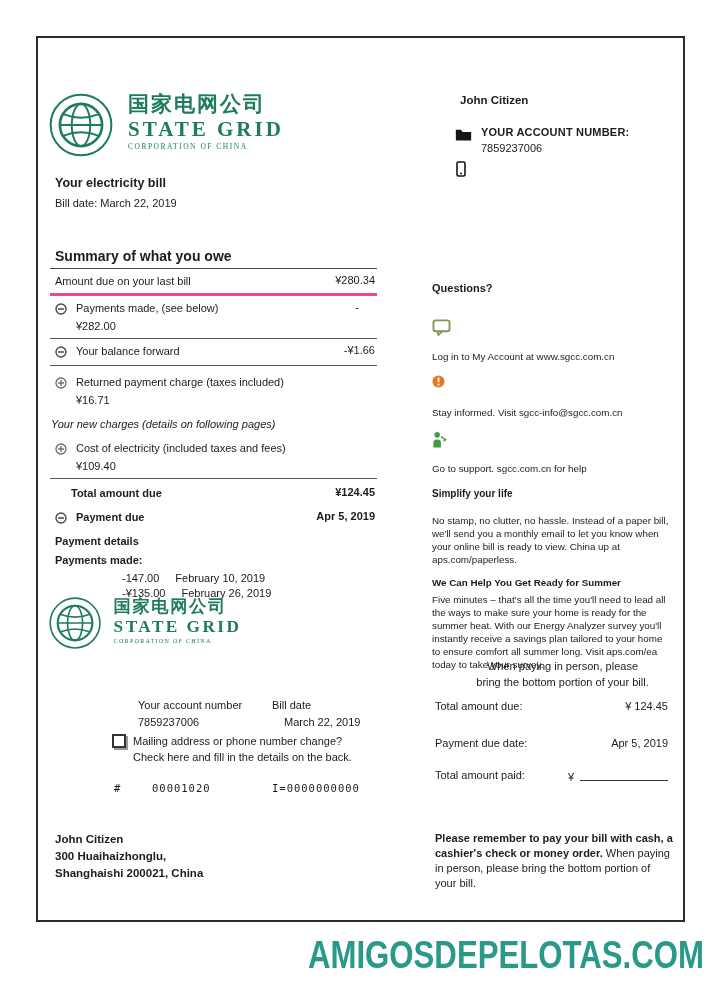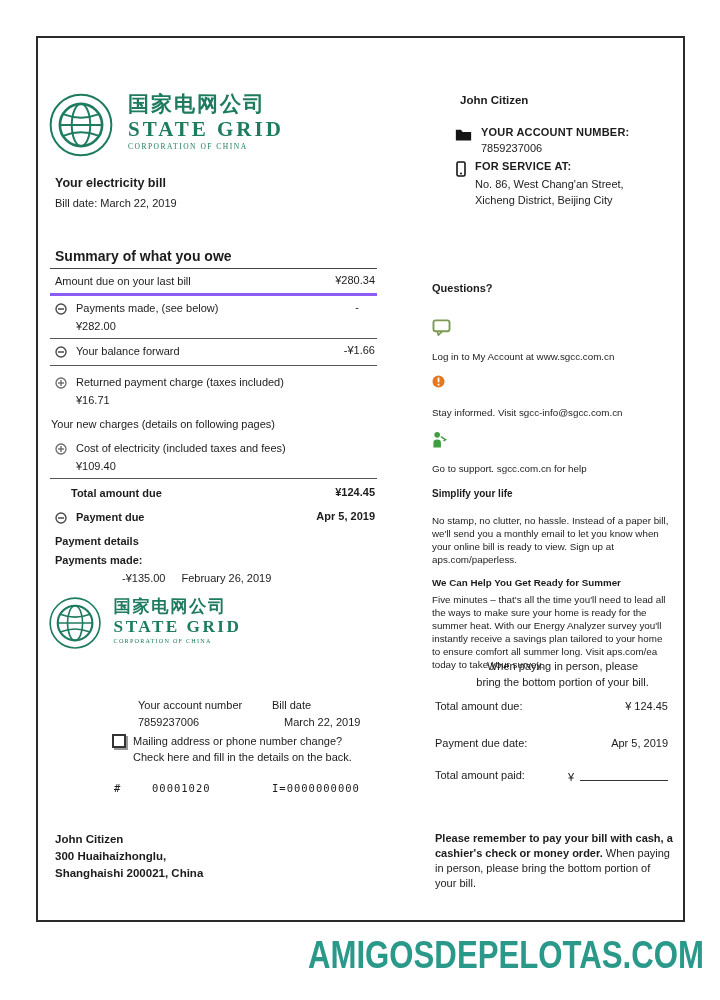--- a/index.html
+++ b/index.html
@@ -39,21 +39,21 @@
   .acct-val { font-size:11px; }
 
   
   .summary { position:absolute; left:50px; top:246px; width:327px; font-size:11px; }
   .sum-title { font-weight:bold; font-size:14px; padding:2px 0 4px 5px; border-bottom:1px solid #444; }
   .srow { display:flex; align-items:flex-start; padding:5px 2px 5px 5px; }
   .srow .ric { flex:0 0 21px; padding-top:2px; }
   .srow .lab { flex:1; line-height:14px; }
   .srow .val { text-align:right; white-space:nowrap; padding-left:6px; }
   .srow .sub-amt { margin-top:4px; }
-  .b-thick { border-bottom:3px solid #8b5cf6; }
+  .b-thick { border-bottom:3px solid #ec4899; }
   .b-thin { border-bottom:1px solid #555; }
   .pay-entry { margin:3px 0 3px 72px; }
   .pay-entry .pd { margin-left:16px; }
   .sum-head { padding:4px 2px 3px 5px; font-weight:bold; }
 
   
   .questions { position:absolute; left:432px; top:282px; width:240px; font-size:9.8px; line-height:13px; }
   .q-title { font-weight:bold; font-size:11px; margin-bottom:24px; }
   .q-item { display:flex; align-items:flex-start; margin-bottom:12px;flex-direction:column; }
   .q-item .qic { flex:0 0 28px; padding-top:0; }
@@ -120,27 +120,20 @@
     </span>
   </div>
 
   <div class="acct-row" style="left:456px; top:160px;">
     <span class="ic">
       <svg width="10" height="16" viewBox="0 0 10 16">
           <rect x="1" y="1" width="8" height="14" rx="1.5" fill="none" stroke="#141414" stroke-width="1.6"></rect>
           <circle cx="5" cy="12.6" r="1" fill="#141414"></circle>
         </svg>
     </span>
-    <span>
-      <div class="acct-label">FOR SERVICE AT:</div>
-      <div class="acct-val" style="margin-top:4px; line-height:16px;">
-        <div>No. 86, West Chang'an Street,</div>
-        <div>Xicheng District, Beijing City</div>
-      </div>
-    </span>
   </div>
 
   <div class="summary">
     <div class="sum-title">Summary of what you owe</div>
 
     <div class="srow b-thick">
       <span class="lab">Amount due on your last bill</span>
       <span class="val">¥280.34</span>
     </div>
 
@@ -176,21 +169,21 @@
             <line x1="6" y1="3" x2="6" y2="9" stroke="#6a6a6a" stroke-width="1.4"></line>
             <line x1="3" y1="6" x2="9" y2="6" stroke="#6a6a6a" stroke-width="1.4"></line>
           </svg>
       </span>
       <span class="lab">
         <div>Returned payment charge (taxes included)</div>
         <div class="sub-amt">¥16.71</div>
       </span>
     </div>
 
-    <div class="srow" style="padding-left:1px;">
+    <div class="srow" style="padding-left:1px;font-style:italic;">
       <span class="lab">Your new charges (details on following pages)</span>
     </div>
 
     <div class="srow b-thin">
       <span class="ric">
         <svg width="12" height="12" viewBox="0 0 12 12">
             <circle cx="6" cy="6" r="5" fill="none" stroke="#6a6a6a" stroke-width="1.3"></circle>
             <line x1="6" y1="3" x2="6" y2="9" stroke="#6a6a6a" stroke-width="1.4"></line>
             <line x1="3" y1="6" x2="9" y2="6" stroke="#6a6a6a" stroke-width="1.4"></line>
           </svg>
@@ -213,20 +206,23 @@
             <line x1="3" y1="6" x2="9" y2="6" stroke="#4a4a4a" stroke-width="1.5"></line>
           </svg>
       </span>
       <span class="lab">Payment due</span>
       <span class="val">Apr 5, 2019</span>
     </div>
 
     <div class="sum-head">Payment details</div>
     <div class="sum-head">Payments made:</div>
 
+    <div class="pay-entry">
+      <span>-147.00</span><span class="pd">February 10, 2019</span>
+    </div>
     <div class="pay-entry">
       <span>-¥135.00</span><span class="pd">February 26, 2019</span>
     </div>
   </div>
 
   <div class="questions">
     <div class="q-title">Questions?</div>
 
     <div class="q-item">
       <span class="qic">
@@ -254,21 +250,21 @@
         <svg width="15" height="17" viewBox="0 0 16 18">
             <circle cx="5.5" cy="4" r="3" fill="#3f9e3f"></circle>
             <path d="M1.5 17.5 v-5 q0-3.5 4-3.5 t4 3.5 v5 z" fill="#3f9e3f"></path>
             <path d="M9.5 6 l5 3.2 l-2.2 1.2" fill="none" stroke="#3f9e3f" stroke-width="1.6"></path>
           </svg>
       </span>
       <span class="qtxt">Go to support. sgcc.com.cn for help</span>
     </div>
 
     <div class="q-sub">Simplify your life</div>
-    <div class="q-para">No stamp, no clutter, no hassle. Instead of a paper bill, we'll send you a monthly email to let you know when your online bill is ready to view. Sign up at aps.com/paperless.</div>
+    <div class="q-para">No stamp, no clutter, no hassle. Instead of a paper bill, we'll send you a monthly email to let you know when your online bill is ready to view. China up at aps.com/paperless.</div>
     <div class="q-para-title">We Can Help You Get Ready for Summer</div>
     <div class="q-para">Five minutes – that's all the time you'll need to lead all the ways to make sure your home is ready for the summer heat. With our Energy Analyzer survey you'll instantly receive a savings plan tailored to your home to ensure comfort all summer long. Visit aps.com/ea today to take your survey.</div>
   </div>
 
   <div class="logo small" style="left:48px; top:596px;">
     <svg class="globe" width="66" height="66" viewBox="0 0 100 100">
       <circle cx="50" cy="50" r="46" fill="none" stroke="#1e7b5f" stroke-width="3"></circle>
       <circle cx="50" cy="50" r="32" fill="none" stroke="#1e7b5f" stroke-width="4"></circle>
       <ellipse cx="50" cy="50" rx="14" ry="32" fill="none" stroke="#1e7b5f" stroke-width="3"></ellipse>
       <line x1="18" y1="50" x2="82" y2="50" stroke="#1e7b5f" stroke-width="3"></line>

